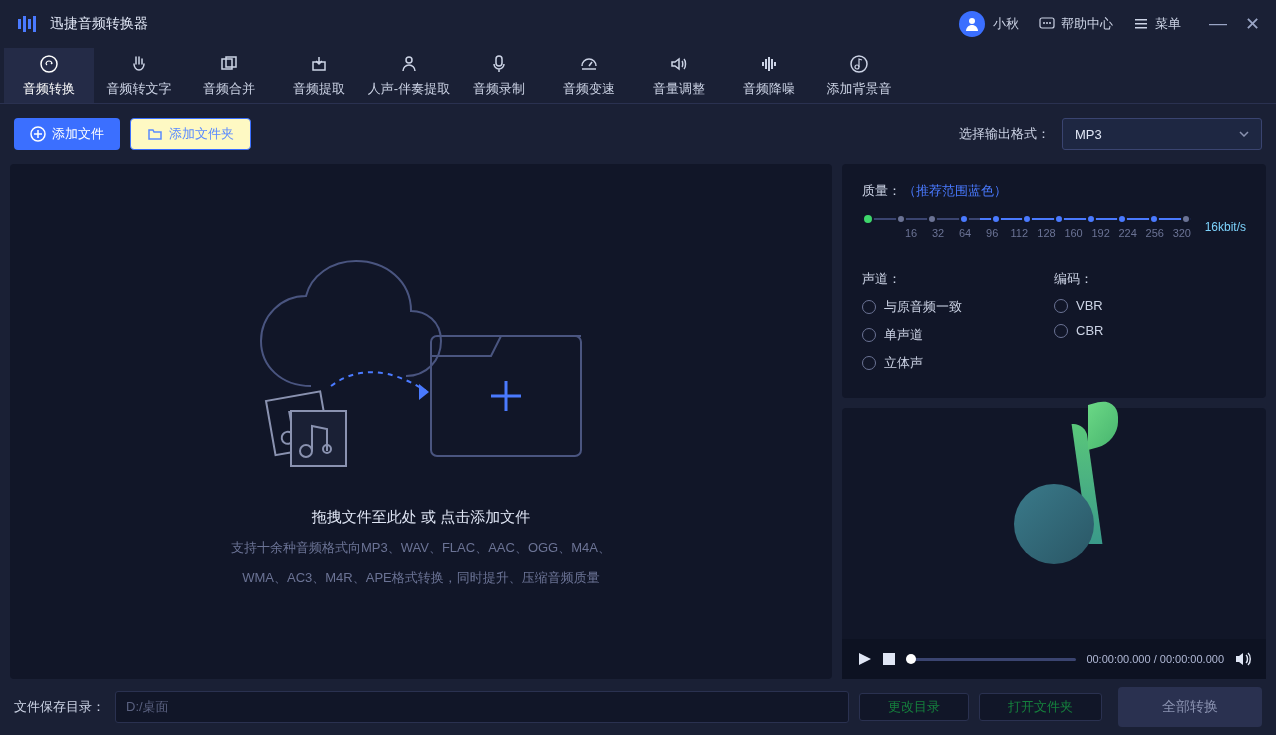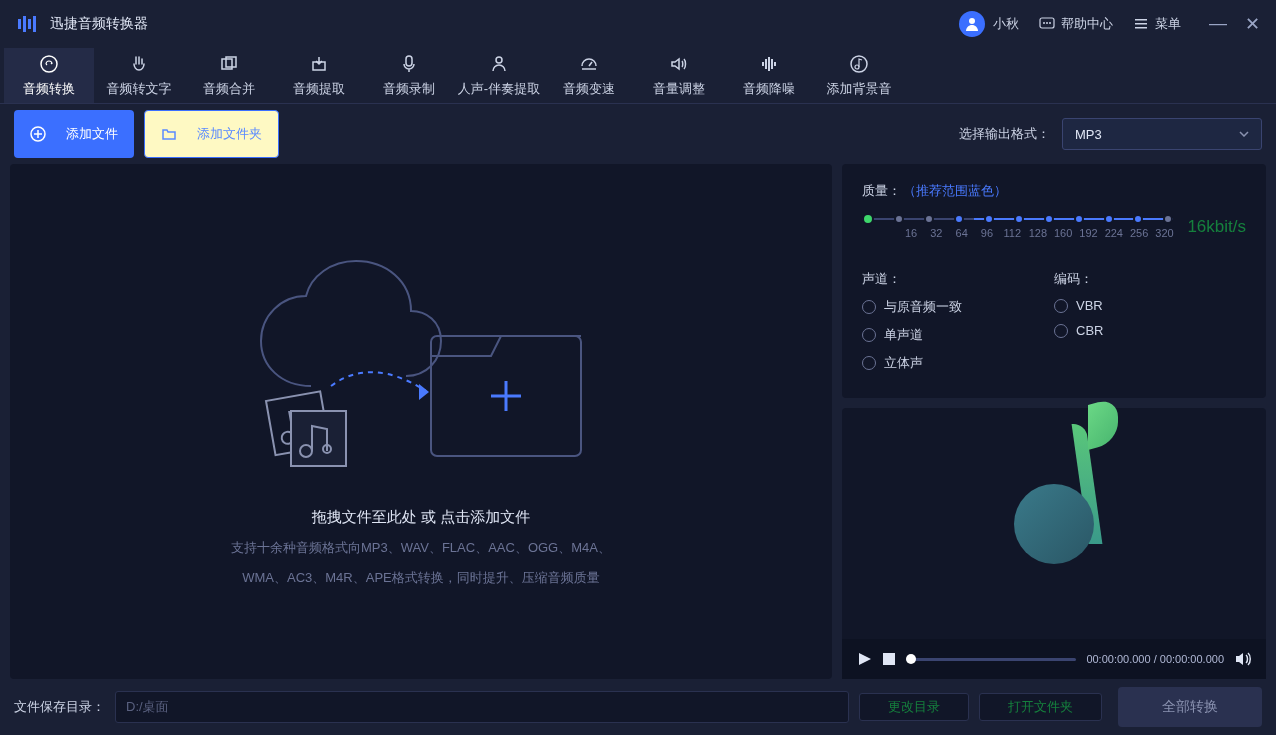--- a/index.html
+++ b/index.html
@@ -13,21 +13,21 @@
 .avatar { width: 26px; height: 26px; border-radius: 50%; background: #3b6fff; display: flex; align-items: center; justify-content: center; }
 .help, .menu { display: flex; align-items: center; gap: 6px; color: #ccd3e5; cursor: pointer; }
 .win-btns { display: flex; gap: 18px; margin-left: 8px; }
 .win-btn { cursor: pointer; color: #9aa5c5; font-size: 18px; }
 .tabs { height: 56px; display: flex; padding: 0 4px; border-bottom: 1px solid #2a3150; }
 .tab { width: 90px; display: flex; flex-direction: column; align-items: center; justify-content: center; gap: 6px; cursor: pointer; color: #ccd3e5; font-size: 13px; }
 .tab.active { background: #242b47; color: #fff; }
 .tab-icon { height: 20px; display: flex; align-items: center; justify-content: center; color: #ccd3e5; }
 .toolbar { height: 60px; display: flex; align-items: center; padding: 0 14px; justify-content: space-between; }
 .toolbar-left { display: flex; gap: 10px; }
-.btn { height: 48px; padding: 0 16px; border-radius: 4px; display: flex; align-items: center; gap: 20px; cursor: pointer; font-size: 13px; color: #fff; }
+.btn { height: 32px; padding: 0 16px; border-radius: 4px; display: flex; align-items: center; gap: 6px; cursor: pointer; font-size: 13px; color: #fff; }
 .btn-primary { background: #3b6fff; }
 .btn-outline { border: 1px solid #3b6fff; color: #5a8aff; background: #fef9c3; }
 .toolbar-right { display: flex; align-items: center; gap: 12px; margin-left: 44px; }
 .select { width: 200px; height: 32px; border: 1px solid #3a4470; border-radius: 3px; background: #1e2742; display: flex; align-items: center; padding: 0 12px; justify-content: space-between; cursor: pointer; color: #e0e6f5; }
 .main { display: flex; height: 515px; padding: 0 10px; gap: 10px; }
 .drop-area { flex: 1; background: #111628; border-radius: 4px; display: flex; flex-direction: column; align-items: center; justify-content: center; gap: 12px; }
 .drop-illustration { width: 380px; height: 220px; position: relative; }
 .drop-text1 { font-size: 15px; color: #e0e6f5; margin-top: 20px; }
 .drop-text2, .drop-text3 { font-size: 13px; color: #6b7395; }
 .side-panel { width: 424px; display: flex; flex-direction: column; gap: 10px; }
@@ -37,21 +37,21 @@
 .slider-row { margin-top: 12px; display: flex; align-items: center; gap: 14px; }
 .slider { flex: 1; height: 30px; position: relative; }
 .slider-track { position: absolute; top: 6px; left: 0; right: 0; height: 2px; background: #3a4470; }
 .slider-track-active { position: absolute; top: 6px; left: 36%; right: 0; height: 2px; background: #4a7aff; }
 .slider-dots { position: absolute; top: 0; left: 0; right: 0; display: flex; justify-content: space-between; }
 .slider-dot { width: 10px; height: 10px; border-radius: 50%; background: #4a7aff; border: 2px solid #111628; margin-top: 2px; }
 .slider-dot.gray { background: #6b7395; }
 .slider-dot.green { background: #3ed66b; width: 12px; height: 12px; margin-top: 1px; }
 .slider-labels { position: absolute; top: 15px; left: 0; right: 0; display: flex; justify-content: space-between; font-size: 11px; color: #6b7395; margin-left: 44px; }
 .slider-labels span { width: 18px; text-align: center; margin-left: -4px; }
-.kbit { font-size: 17px; color: #15803d; }
+.kbit { font-size: 12px; color: #7dd3fc; }
 .options-row { display: flex; margin-top: 28px; }
 .option-group { flex: 1; }
 .option-title { font-size: 13px; color: #ccd3e5; margin-bottom: 10px; }
 .radio-item { display: flex; align-items: center; gap: 8px; margin-bottom: 10px; cursor: pointer; color: #ccd3e5; font-size: 13px; }
 .radio-circle { width: 14px; height: 14px; border-radius: 50%; border: 1.5px solid #6b7395; }
 .preview-box { flex: 1; background: #111628; border-radius: 4px; display: flex; flex-direction: column; }
 .preview-art { flex: 1; display: flex; align-items: center; justify-content: center; }
 .note-circle { width: 80px; height: 80px; border-radius: 50%; background: linear-gradient(135deg, #3a7a8a, #2a5665); position: relative; }
 .note-stem { position: absolute; width: 14px; height: 120px; background: linear-gradient(180deg, #5ac77a, #3a9a8a); left: 66px; bottom: 20px; border-radius: 0 12px 0 0; transform: skewX(8deg); }
 .note-flag { position: absolute; width: 30px; height: 45px; background: linear-gradient(135deg, #6ad785, #4ab770); left: 74px; bottom: 118px; border-radius: 0 20px 20px 0; transform: skewY(-15deg); }
@@ -149,34 +149,34 @@
         <svg width="20" height="20" viewBox="0 0 20 20">
           <rect x="4" y="8" width="12" height="8" fill="none" stroke="#ccd3e5" stroke-width="1.5"></rect>
           <path d="M10 3v7M7 7l3 3 3-3" stroke="#ccd3e5" stroke-width="1.5" fill="none"></path>
         </svg>
       </span>
     <span>音频提取</span>
   </div>
   <div class="tab">
     <span class="tab-icon">
         <svg width="20" height="20" viewBox="0 0 20 20">
+          <circle cx="10" cy="6" r="3" fill="none" stroke="#ccd3e5" stroke-width="1.5"></circle>
+          <path d="M4 17c0-3.3 2.7-6 6-6s6 2.7 6 6" fill="none" stroke="#ccd3e5" stroke-width="1.5"></path>
+        </svg>
+      </span>
+    <span>人声-伴奏提取</span>
+  </div>
+  <div class="tab">
+    <span class="tab-icon">
+        <svg width="20" height="20" viewBox="0 0 20 20">
           <rect x="7" y="2" width="6" height="10" rx="3" fill="none" stroke="#ccd3e5" stroke-width="1.5"></rect>
           <path d="M5 10a5 5 0 0010 0M10 15v3" stroke="#ccd3e5" stroke-width="1.5" fill="none"></path>
         </svg>
       </span>
     <span>音频录制</span>
-  </div>
-  <div class="tab">
-    <span class="tab-icon">
-        <svg width="20" height="20" viewBox="0 0 20 20">
-          <circle cx="10" cy="6" r="3" fill="none" stroke="#ccd3e5" stroke-width="1.5"></circle>
-          <path d="M4 17c0-3.3 2.7-6 6-6s6 2.7 6 6" fill="none" stroke="#ccd3e5" stroke-width="1.5"></path>
-        </svg>
-      </span>
-    <span>人声-伴奏提取</span>
   </div>
   <div class="tab">
     <span class="tab-icon">
         <svg width="20" height="20" viewBox="0 0 20 20">
           <path d="M3 12a7 7 0 0114 0" fill="none" stroke="#ccd3e5" stroke-width="1.5"></path>
           <path d="M10 12l3-4" stroke="#ccd3e5" stroke-width="1.5"></path>
           <path d="M3 15h14" stroke="#ccd3e5" stroke-width="1.5"></path>
         </svg>
       </span>
     <span>音频变速</span>

